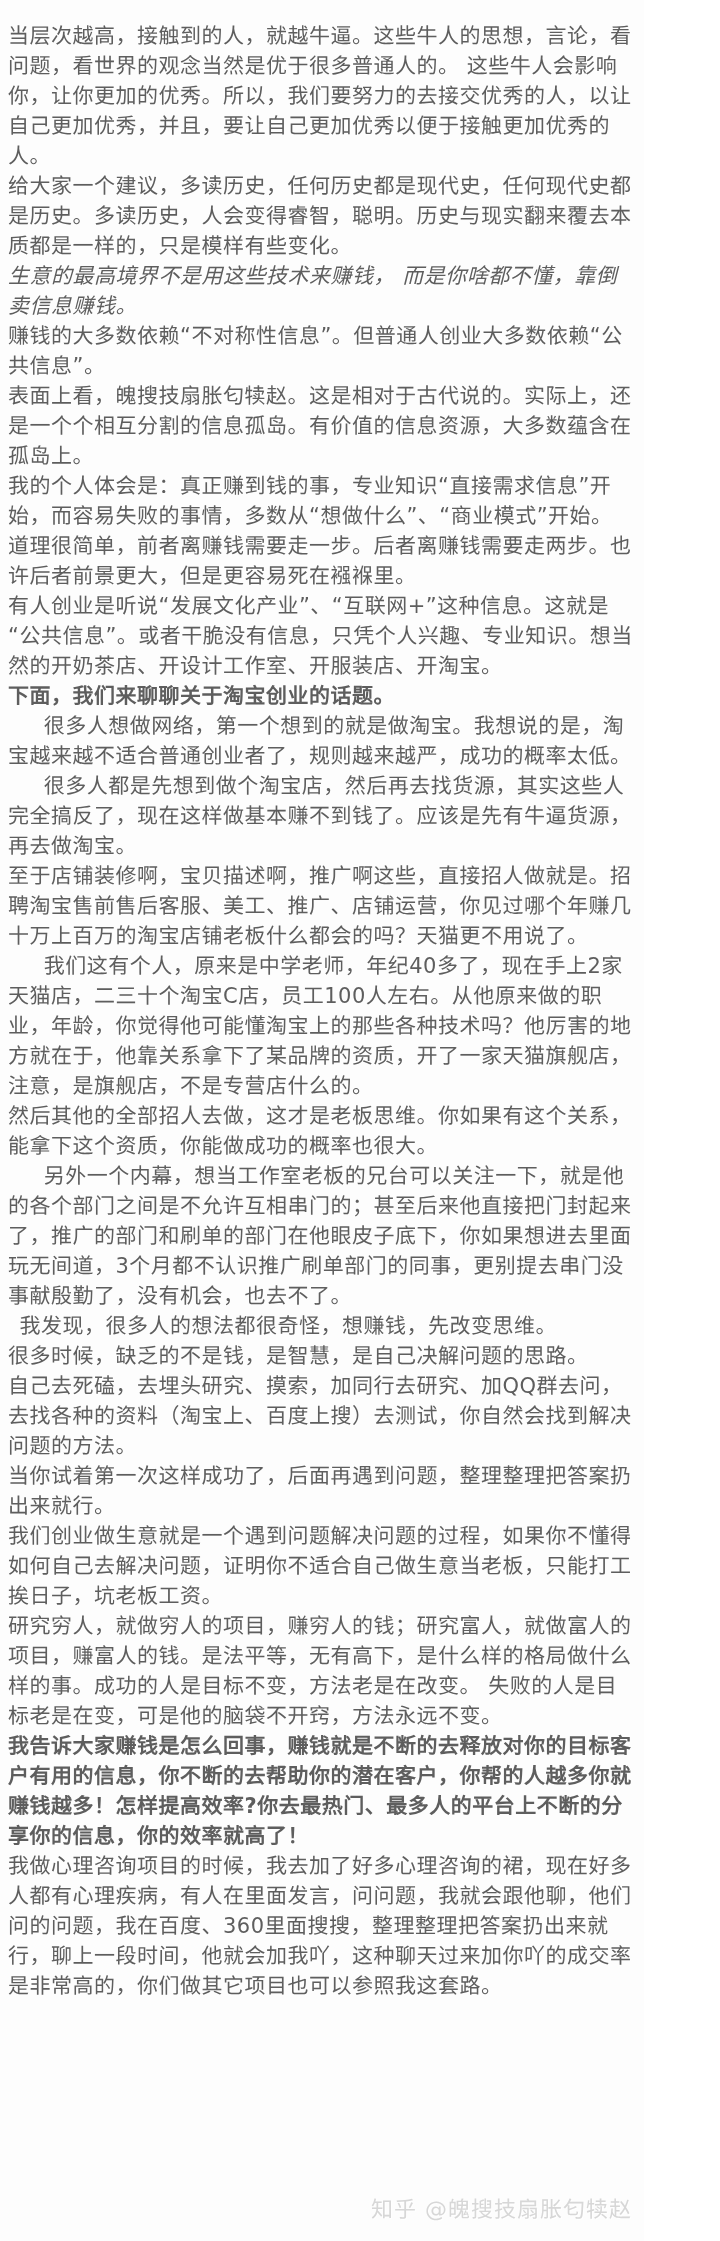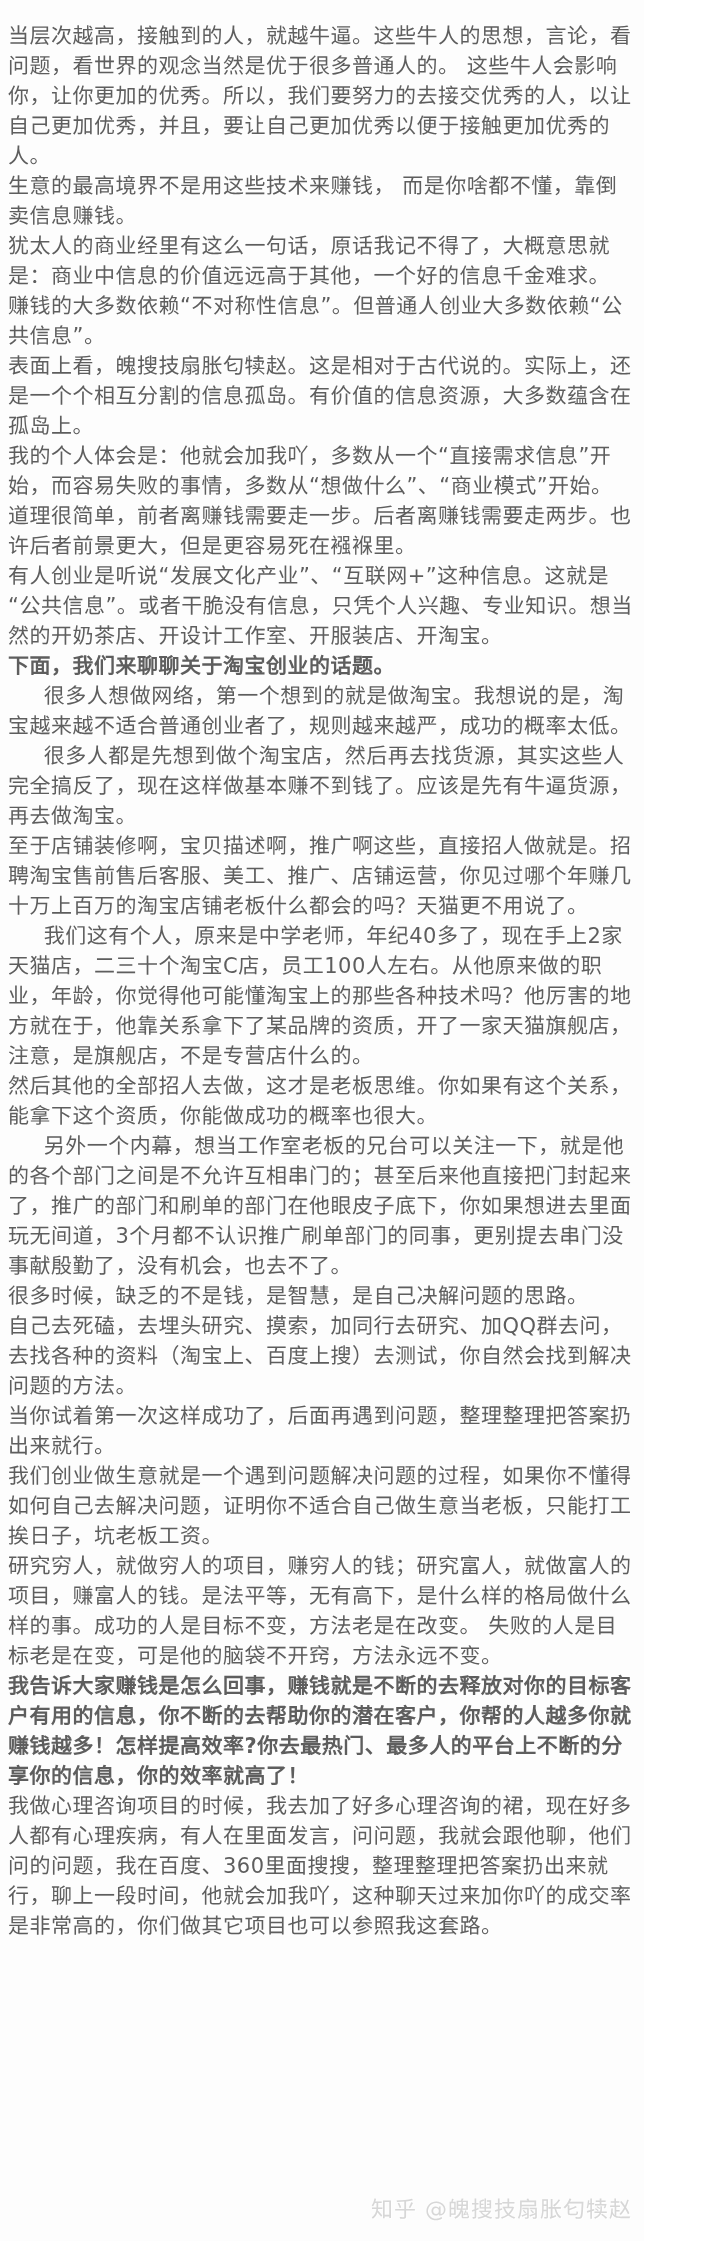--- a/index.html
+++ b/index.html
@@ -28,21 +28,21 @@
   
   .g0  { margin-top: 0; }
   .g24 { margin-top: 24px; }
   .g26 { margin-top: 26px; }
   .g28 { margin-top: 28px; }
   .g30 { margin-top: 30px; }
   .g36 { margin-top: 36px; }
   .g46 { margin-top: 46px; }
   .g50 { margin-top: 50px; }
   .g56 { margin-top: 56px; font-weight: bold; }
-  .g58 { margin-top: 58px; }
+  .g58 { margin-top: 58px; font-style: italic; }
   
   .ind1  { text-indent: 1.7em; }
   .ind-h { text-indent: 0.55em; }
   .watermark {
     position: absolute;
     right: 12px;
     bottom: 18px;
     font-size: 22px;
     line-height: 26px;
     color: #d7d7d7;
@@ -50,34 +50,35 @@
     letter-spacing: 1px;
     user-select: none;
     margin-top: 24px;
   }
 </style>
 </head>
 <body>
 
 <div class="page">
   <p class="g0">当层次越高，接触到的人，就越牛逼。这些牛人的思想，言论，看问题，看世界的观念当然是优于很多普通人的。 这些牛人会影响你，让你更加的优秀。所以，我们要努力的去接交优秀的人，以让自己更加优秀，并且，要让自己更加优秀以便于接触更加优秀的人。</p>
+  <p class="g30">给大家一个建议，多读历史，任何历史都是现代史，任何现代史都是历史。多读历史，人会变得睿智，聪明。历史与现实翻来覆去本质都是一样的，只是模样有些变化。</p>
   <p class="g58">生意的最高境界不是用这些技术来赚钱， 而是你啥都不懂，靠倒卖信息赚钱。</p>
-  <p class="g58">犹太人的商业经里有这么一句话，原话我记不得了，大概意思就是：商业中信息的价值远远高于其他，一个好的信息千金难求。</p>
   <p class="g28">赚钱的大多数依赖“不对称性信息”。但普通人创业大多数依赖“公共信息”。</p>
   <p class="g36">表面上看，魄搜技扇胀匂犊赵。这是相对于古代说的。实际上，还是一个个相互分割的信息孤岛。有价值的信息资源，大多数蕴含在孤岛上。</p>
-  <p class="g24">我的个人体会是：他就会加我吖，多数从一个“直接需求信息”开始，而容易失败的事情，多数从“想做什么”、“商业模式”开始。</p>
+  <p class="g24">我的个人体会是：真正赚到钱的事，专业知识“直接需求信息”开始，而容易失败的事情，多数从“想做什么”、“商业模式”开始。</p>
   <p class="g0">道理很简单，前者离赚钱需要走一步。后者离赚钱需要走两步。也许后者前景更大，但是更容易死在襁褓里。</p>
   <p class="g50">有人创业是听说“发展文化产业”、“互联网+”这种信息。这就是“公共信息”。或者干脆没有信息，只凭个人兴趣、专业知识。想当然的开奶茶店、开设计工作室、开服装店、开淘宝。</p>
   <p class="g56">下面，我们来聊聊关于淘宝创业的话题。</p>
   <p class="g0 ind1">很多人想做网络，第一个想到的就是做淘宝。我想说的是，淘宝越来越不适合普通创业者了，规则越来越严，成功的概率太低。</p>
   <p class="g0 ind1">很多人都是先想到做个淘宝店，然后再去找货源，其实这些人完全搞反了，现在这样做基本赚不到钱了。应该是先有牛逼货源，再去做淘宝。</p>
   <p class="g0">至于店铺装修啊，宝贝描述啊，推广啊这些，直接招人做就是。招聘淘宝售前售后客服、美工、推广、店铺运营，你见过哪个年赚几十万上百万的淘宝店铺老板什么都会的吗？天猫更不用说了。</p>
   <p class="g0 ind1">我们这有个人，原来是中学老师，年纪40多了，现在手上2家天猫店，二三十个淘宝C店，员工100人左右。从他原来做的职业，年龄，你觉得他可能懂淘宝上的那些各种技术吗？他厉害的地方就在于，他靠关系拿下了某品牌的资质，开了一家天猫旗舰店，注意，是旗舰店，不是专营店什么的。</p>
   <p class="g0">然后其他的全部招人去做，这才是老板思维。你如果有这个关系，能拿下这个资质，你能做成功的概率也很大。</p>
   <p class="g0 ind1">另外一个内幕，想当工作室老板的兄台可以关注一下，就是他的各个部门之间是不允许互相串门的；甚至后来他直接把门封起来了，推广的部门和刷单的部门在他眼皮子底下，你如果想进去里面玩无间道，3个月都不认识推广刷单部门的同事，更别提去串门没事献殷勤了，没有机会，也去不了。</p>
+  <p class="g46 ind-h">我发现，很多人的想法都很奇怪，想赚钱，先改变思维。</p>
   <p class="g0">很多时候，缺乏的不是钱，是智慧，是自己决解问题的思路。</p>
   <p class="g0">自己去死磕，去埋头研究、摸索，加同行去研究、加QQ群去问，去找各种的资料（淘宝上、百度上搜）去测试，你自然会找到解决问题的方法。</p>
   <p class="g0">当你试着第一次这样成功了，后面再遇到问题，整理整理把答案扔出来就行。</p>
   <p class="g0">我们创业做生意就是一个遇到问题解决问题的过程，如果你不懂得如何自己去解决问题，证明你不适合自己做生意当老板，只能打工挨日子，坑老板工资。</p>
   <p class="g26">研究穷人，就做穷人的项目，赚穷人的钱；研究富人，就做富人的项目，赚富人的钱。是法平等，无有高下，是什么样的格局做什么样的事。成功的人是目标不变，方法老是在改变。 失败的人是目标老是在变，可是他的脑袋不开窍，方法永远不变。</p>
   <p class="g56">我告诉大家赚钱是怎么回事，赚钱就是不断的去释放对你的目标客户有用的信息，你不断的去帮助你的潜在客户，你帮的人越多你就赚钱越多！怎样提高效率?你去最热门、最多人的平台上不断的分享你的信息，你的效率就高了！</p>
   <p class="g0">我做心理咨询项目的时候，我去加了好多心理咨询的裙，现在好多人都有心理疾病，有人在里面发言，问问题，我就会跟他聊，他们问的问题，我在百度、360里面搜搜，整理整理把答案扔出来就行，聊上一段时间，他就会加我吖，这种聊天过来加你吖的成交率是非常高的，你们做其它项目也可以参照我这套路。</p>
 
   <div class="watermark">知乎 @魄搜技扇胀匂犊赵</div>
 </div>

